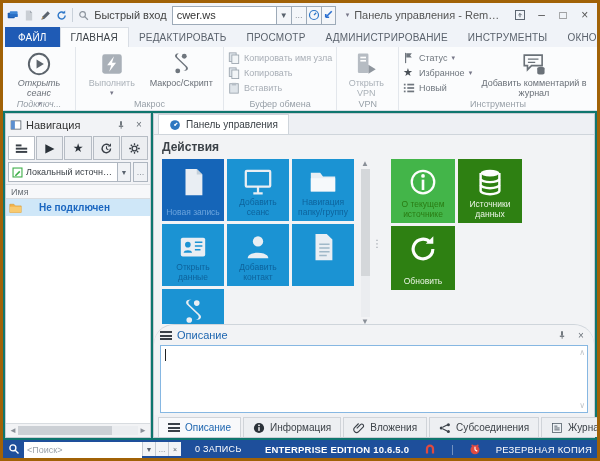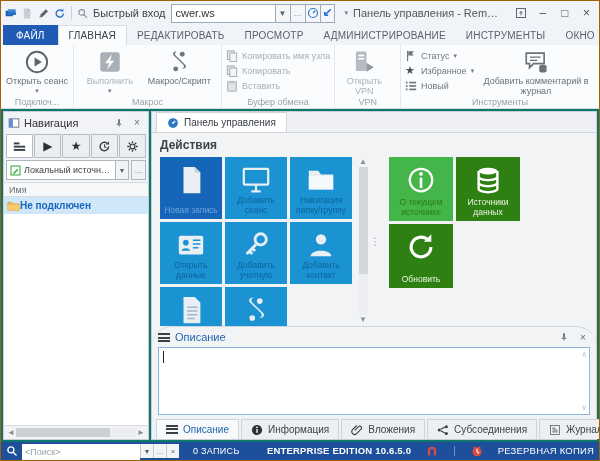--- a/index.html
+++ b/index.html
@@ -1,17 +1,17 @@
 <!DOCTYPE html>
 <html><head>
 <meta charset="utf-8">
 <style>
   * { margin:0; padding:0; box-sizing:border-box; }
   html,body { width:600px; height:461px; font-family:"Liberation Sans",sans-serif; }
-  .window { width:600px; height:461px; position:relative; background:#f0f3f8; border:1px solid #a16207; display:flex; flex-direction:column; overflow:hidden; }
+  .window { width:600px; height:461px; position:relative; background:#f0f3f8; border:3px solid #a16207; display:flex; flex-direction:column; overflow:hidden; }
 
   
   .titlebar { height:24px; display:flex; align-items:center; padding:0 4px; gap:5px; background:#f0f3f8; flex:0 0 auto; }
   .tb-icon { width:15px; height:15px; display:inline-flex; }
   .tb-icon svg { width:100%; height:100%; }
   .tb-sep { width:1px; height:14px; background:#c9d1da; }
   .tb-label { font-size:11px; color:#444; white-space:nowrap; }
   .qc-group { display:flex; align-items:stretch; height:19px; }
   .qc-input { width:104px; height:19px; border:1px solid #9daab8; border-right:none; font-size:11px; padding:0 4px; font-family:"Liberation Sans",sans-serif; color:#333; background:#fff; }
   .qc-btn { width:15px; border:1px solid #9daab8; border-right:none; background:#f4f6f9; display:flex; align-items:center; justify-content:center; font-size:8px; color:#5a636e; }
@@ -59,21 +59,21 @@
   .nav-tab svg { width:13px; height:13px; }
   .nav-tab .uni { font-size:12px; color:#2a3138; line-height:1; }
   .nav-src { height:20px; margin:2px 2px 0; display:flex; align-items:stretch; }
   .src-box { flex:1; background:#fff; border:1px solid #aeb6c0; display:flex; align-items:center; gap:3px; padding:0 3px; min-width:0; }
   .src-box svg { width:11px; height:11px; flex:0 0 auto; }
   .src-text { font-size:9px; color:#3c4248; white-space:nowrap; overflow:hidden; text-overflow:ellipsis; }
   .src-dd { width:13px; background:#f0f2f5; border:1px solid #aeb6c0; border-left:none; display:flex; align-items:center; justify-content:center; font-size:7px; color:#5a636e; }
   .src-more { width:15px; margin-left:2px; background:#f0f2f5; border:1px solid #aeb6c0; display:flex; align-items:center; justify-content:center; font-size:8px; color:#5a636e; }
   .nav-colhead { height:15px; margin-top:2px; background:#f7f8fa; border-top:1px solid #d8dce0; border-bottom:1px solid #d8dce0; display:flex; align-items:center; padding:0 5px; font-size:9px; color:#6a7076; }
   .nav-rows { flex:1; background:#fff; overflow:hidden; }
-  .nav-row { height:17px; display:flex; align-items:center; gap:0; padding:0 3px; background:#cfe7f8; }
+  .nav-row { height:17px; display:flex; align-items:center; gap:17px; padding:0 3px; background:#cfe7f8; }
   .nav-row svg { width:13px; height:13px; flex:0 0 auto; }
   .nav-row .nr-text { font-size:10px; font-weight:bold; color:#1a66c0; white-space:nowrap; }
   .nav-hscroll { height:14px; background:#f2f3f5; border-top:1px solid #d8dce0; display:flex; align-items:center; padding:0 2px; }
   .nav-hscroll .arr { font-size:8px; color:#8a9098; width:10px; text-align:center; }
   .nav-hscroll .track { flex:1; height:9px; background:#ebedf0; position:relative; }
   .nav-hscroll .thumb { position:absolute; left:0; top:0; height:9px; width:78%; background:#ccd0d5; }
 
   
   .main { flex:1; background:#f2f3f5; border:1px solid #c8cdd4; display:flex; flex-direction:column; min-width:0; }
   .doc-tabs { height:21px; background:#eef0f4; border-bottom:1px solid #cfd5db; display:flex; align-items:stretch; padding-left:4px; flex:0 0 auto; }
@@ -113,21 +113,21 @@
   .desc-tab .bars { width:12px; height:9px; background:repeating-linear-gradient(#3a4048 0 2px, transparent 2px 3.5px); }
 
   
   .statusbar { height:18px; background:#1e4f9b; display:flex; align-items:center; color:#fff; font-size:9px; padding:0 5px; gap:4px; flex:0 0 auto; }
   .statusbar .sb-mag { width:12px; height:12px; }
   .sb-search { display:flex; align-items:stretch; height:14px; }
   .sb-input { width:118px; height:14px; border:none; font-size:9px; padding:8px 3px; font-family:"Liberation Sans",sans-serif; color:#333; }
   .sb-input::placeholder { color:#9aa2ab; }
   .sb-btn { width:13px; background:#f2f4f7; border-left:1px solid #c4cad2; display:flex; align-items:center; justify-content:center; color:#5a636e; font-size:7px; }
   .sb-records { margin-left:10px; letter-spacing:.3px; }
-  .sb-right { margin-left:auto; display:flex; gap:15px; }
+  .sb-right { margin-left:auto; display:flex; align-items:center; gap:15px; }
   .sb-edition { font-weight:bold; font-size:9.5px; letter-spacing:.2px; }
   .sb-right svg { width:12px; height:12px; }
   .sb-sep { color:rgba(255,255,255,.45); font-size:10px; }
   .sb-backup { font-size:9.5px; letter-spacing:.2px; }
 </style>
 </head>
 <body>
 
 <div class="window">
 
@@ -203,21 +203,21 @@
     <span class="rtab">РЕДАКТИРОВАТЬ</span>
     <span class="rtab">ПРОСМОТР</span>
     <span class="rtab">АДМИНИСТРИРОВАНИЕ</span>
     <span class="rtab">ИНСТРУМЕНТЫ</span>
     <span class="rtab">ОКНО</span>
 
   </div>
 
   <div class="ribbon">
 
-    <div class="rgroup" style="width:88px;">
+    <div class="rgroup" style="width:88px;font-style:italic;">
       <div class="bigbtn">
         <span class="bicon">
           <svg viewBox="0 0 32 32">
               <circle cx="16" cy="16" r="12.5" fill="none" stroke="#5c646c" stroke-width="2.4"></circle>
               <path d="M13 10.5l9 5.5-9 5.5z" fill="#5c646c"></path>
             </svg>
         </span>
         <span class="blabel">Открыть сеанс</span>
         <span class="caret-tiny">▾</span>
       </div>
@@ -461,27 +461,20 @@
               <span class="tlabel">Навигация папку/группу</span>
             </div>
             <div class="tile blue">
               <svg viewBox="0 0 32 32">
                   <rect x="3" y="6" width="26" height="20" rx="2" fill="#e9eef3"></rect>
                   <circle cx="10.5" cy="13.5" r="3" fill="#1b93d3"></circle>
                   <path d="M6 22c0-3.5 9-3.5 9 0z" fill="#1b93d3"></path>
                   <path d="M18 11h8M18 15h8M18 19h6" stroke="#1b93d3" stroke-width="1.6"></path>
                 </svg>
               <span class="tlabel">Открыть данные</span>
-            </div>
-            <div class="tile blue">
-              <svg viewBox="0 0 32 32">
-                  <circle cx="21" cy="10" r="6" fill="none" stroke="#e9eef3" stroke-width="3"></circle>
-                  <path d="M17 14.5L6 25.5M9 22.5l3 3M12 19.5l3 3" stroke="#e9eef3" stroke-width="3"></path>
-                </svg>
-              <span class="tlabel">Добавить учетную</span>
             </div>
             <div class="tile blue">
               <svg viewBox="0 0 32 32">
                   <circle cx="16" cy="10" r="5.5" fill="#e9eef3"></circle>
                   <path d="M5 28c0-8 22-8 22 0z" fill="#e9eef3"></path>
                 </svg>
               <span class="tlabel">Добавить контакт</span>
             </div>
             <div class="tile blue">
               <svg viewBox="0 0 32 32">

